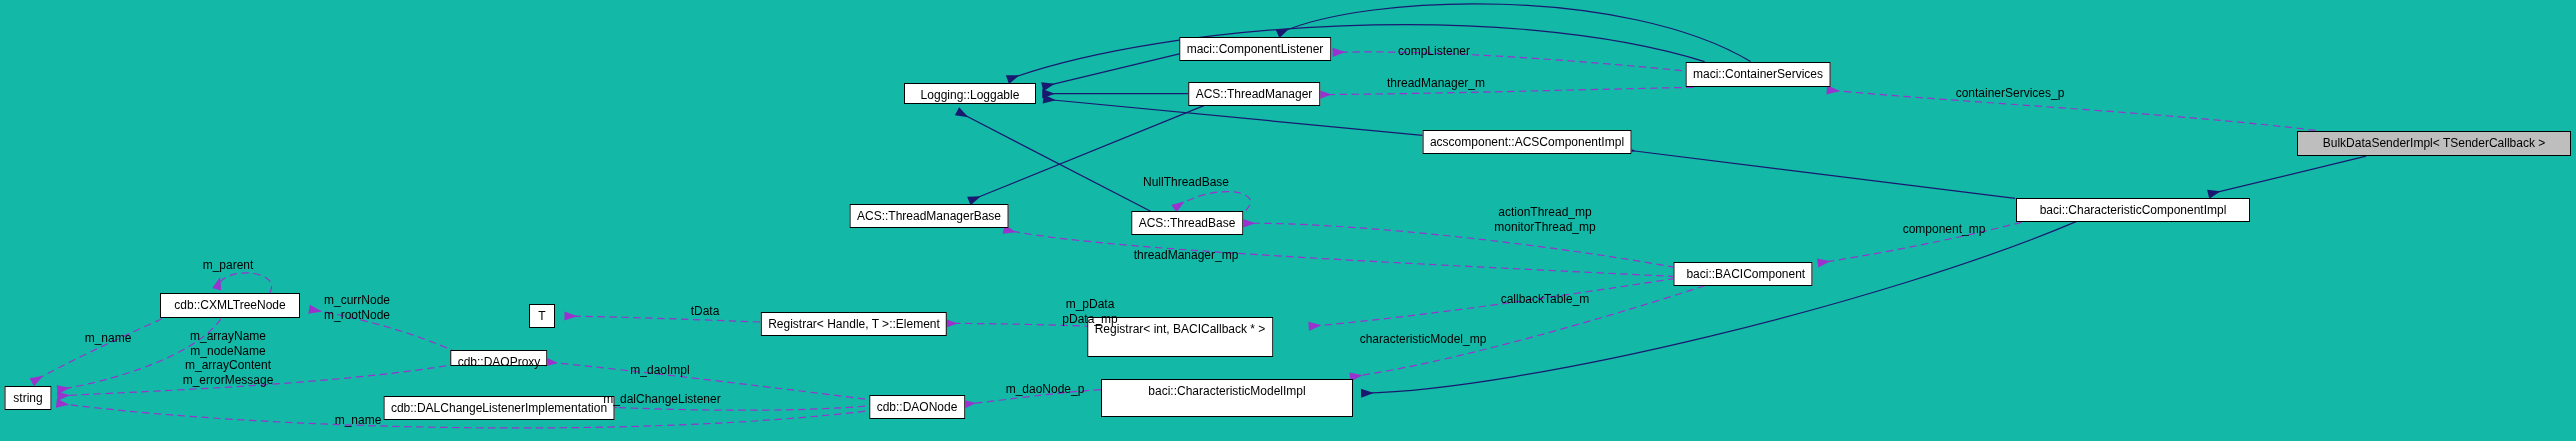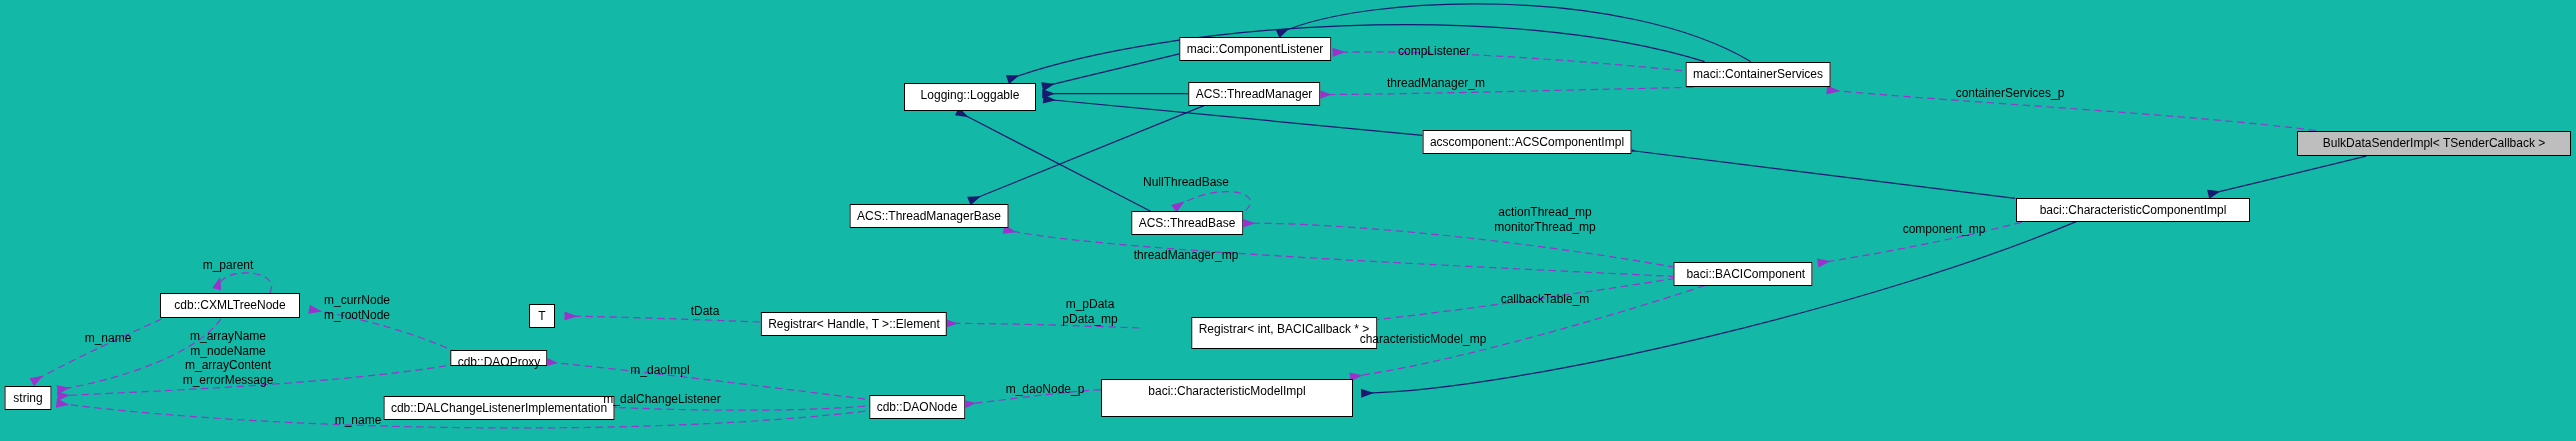--- a/index.html
+++ b/index.html
@@ -79,32 +79,32 @@
         <path d="M498,396 C360,420 145,426 64,431" fill="none" stroke="#9a32cd" stroke-width="1.3" stroke-dasharray="8,5" marker-end="url(#arrow-use)"></path>
         <path d="M954,436 C860,424 705,405 595,394" fill="none" stroke="#9a32cd" stroke-width="1.3" stroke-dasharray="8,5" marker-end="url(#arrow-use)"></path>
         <path d="M954,441 C870,449 745,447 660,443" fill="none" stroke="#9a32cd" stroke-width="1.3" stroke-dasharray="8,5" marker-end="url(#arrow-use)"></path>
         <path d="M1198,424 C1140,428 1098,435 1050,440" fill="none" stroke="#9a32cd" stroke-width="1.3" stroke-dasharray="8,5" marker-end="url(#arrow-use)"></path>
         <path d="M954,446 C700,478 285,468 63,439" fill="none" stroke="#9a32cd" stroke-width="1.3" stroke-dasharray="8,5" marker-end="url(#arrow-use)"></path>
       </g>
   </svg>
   <div id="nodes">
       <div class="node" style="left: 1255px; top: 37px; min-width: 139px; height: 24px; line-height: 22px;">maci::ComponentListener</div>
       <div class="node" style="left: 1254px; top: 82px; min-width: 116px; height: 24px; line-height: 22px;">ACS::ThreadManager</div>
-      <div class="node" style="left: 970px; top: 83px; min-width: 132px; height: 28px; line-height: 22px;">Logging::Loggable</div>
+      <div class="node" style="left: 970px; top: 83px; min-width: 132px; height: 21px; line-height: 22px;">Logging::Loggable</div>
       <div class="node" style="left: 1758px; top: 62px; min-width: 129px; height: 25px; line-height: 23px;">maci::ContainerServices</div>
       <div class="node highlight" style="left: 2434px; top: 131px; min-width: 274px; height: 25px; line-height: 23px;">BulkDataSenderImpl&lt; TSenderCallback &gt;</div>
       <div class="node" style="left: 1527px; top: 130px; min-width: 177px; height: 24px; line-height: 22px;">acscomponent::ACSComponentImpl</div>
       <div class="node" style="left: 929px; top: 204px; min-width: 133px; height: 24px; line-height: 22px;">ACS::ThreadManagerBase</div>
       <div class="node" style="left: 1187px; top: 211px; min-width: 95px; height: 24px; line-height: 22px;">ACS::ThreadBase</div>
       <div class="node" style="left: 2133px; top: 198px; min-width: 234px; height: 24px; line-height: 22px;">baci::CharacteristicComponentImpl</div>
       <div class="node" style="left: 1743px; top: 262px; min-width: 135px; height: 24px; line-height: 22px; padding-left: 12px;">baci::BACIComponent</div>
       <div class="node" style="left: 230px; top: 293px; min-width: 140px; height: 25px; line-height: 23px;">cdb::CXMLTreeNode</div>
       <div class="node" style="left: 542px; top: 304px; min-width: 26px; height: 24px; line-height: 22px;">T</div>
       <div class="node" style="left: 854px; top: 312px; min-width: 165px; height: 24px; line-height: 22px;">Registrar&lt; Handle, T &gt;::Element</div>
-      <div class="node" style="left: 1284px; top: 317px; min-width: 161px; height: 32px; line-height: 22px;">Registrar&lt; int, BACICallback * &gt;</div>
+      <div class="node" style="left: 1180px; top: 317px; min-width: 161px; height: 40px; line-height: 22px;">Registrar&lt; int, BACICallback * &gt;</div>
       <div class="node" style="left: 499px; top: 350px; min-width: 82px; height: 16px; line-height: 22px;">cdb::DAOProxy</div>
       <div class="node" style="left: 28px; top: 386px; min-width: 47px; height: 24px; line-height: 22px;">string</div>
       <div class="node" style="left: 499px; top: 396px; min-width: 200px; height: 24px; line-height: 22px;">cdb::DALChangeListenerImplementation</div>
       <div class="node" style="left: 917px; top: 395px; min-width: 81px; height: 24px; line-height: 22px;">cdb::DAONode</div>
       <div class="node" style="left: 1227px; top: 379px; min-width: 252px; height: 38px; line-height: 23px;">baci::CharacteristicModelImpl</div>
     </div>
   <div id="labels">
       <div class="edge-label" style="left: 1434px; top: 51px;">compListener</div>
       <div class="edge-label" style="left: 1436px; top: 83px;">threadManager_m</div>
       <div class="edge-label" style="left: 2010px; top: 93px;">containerServices_p</div>

